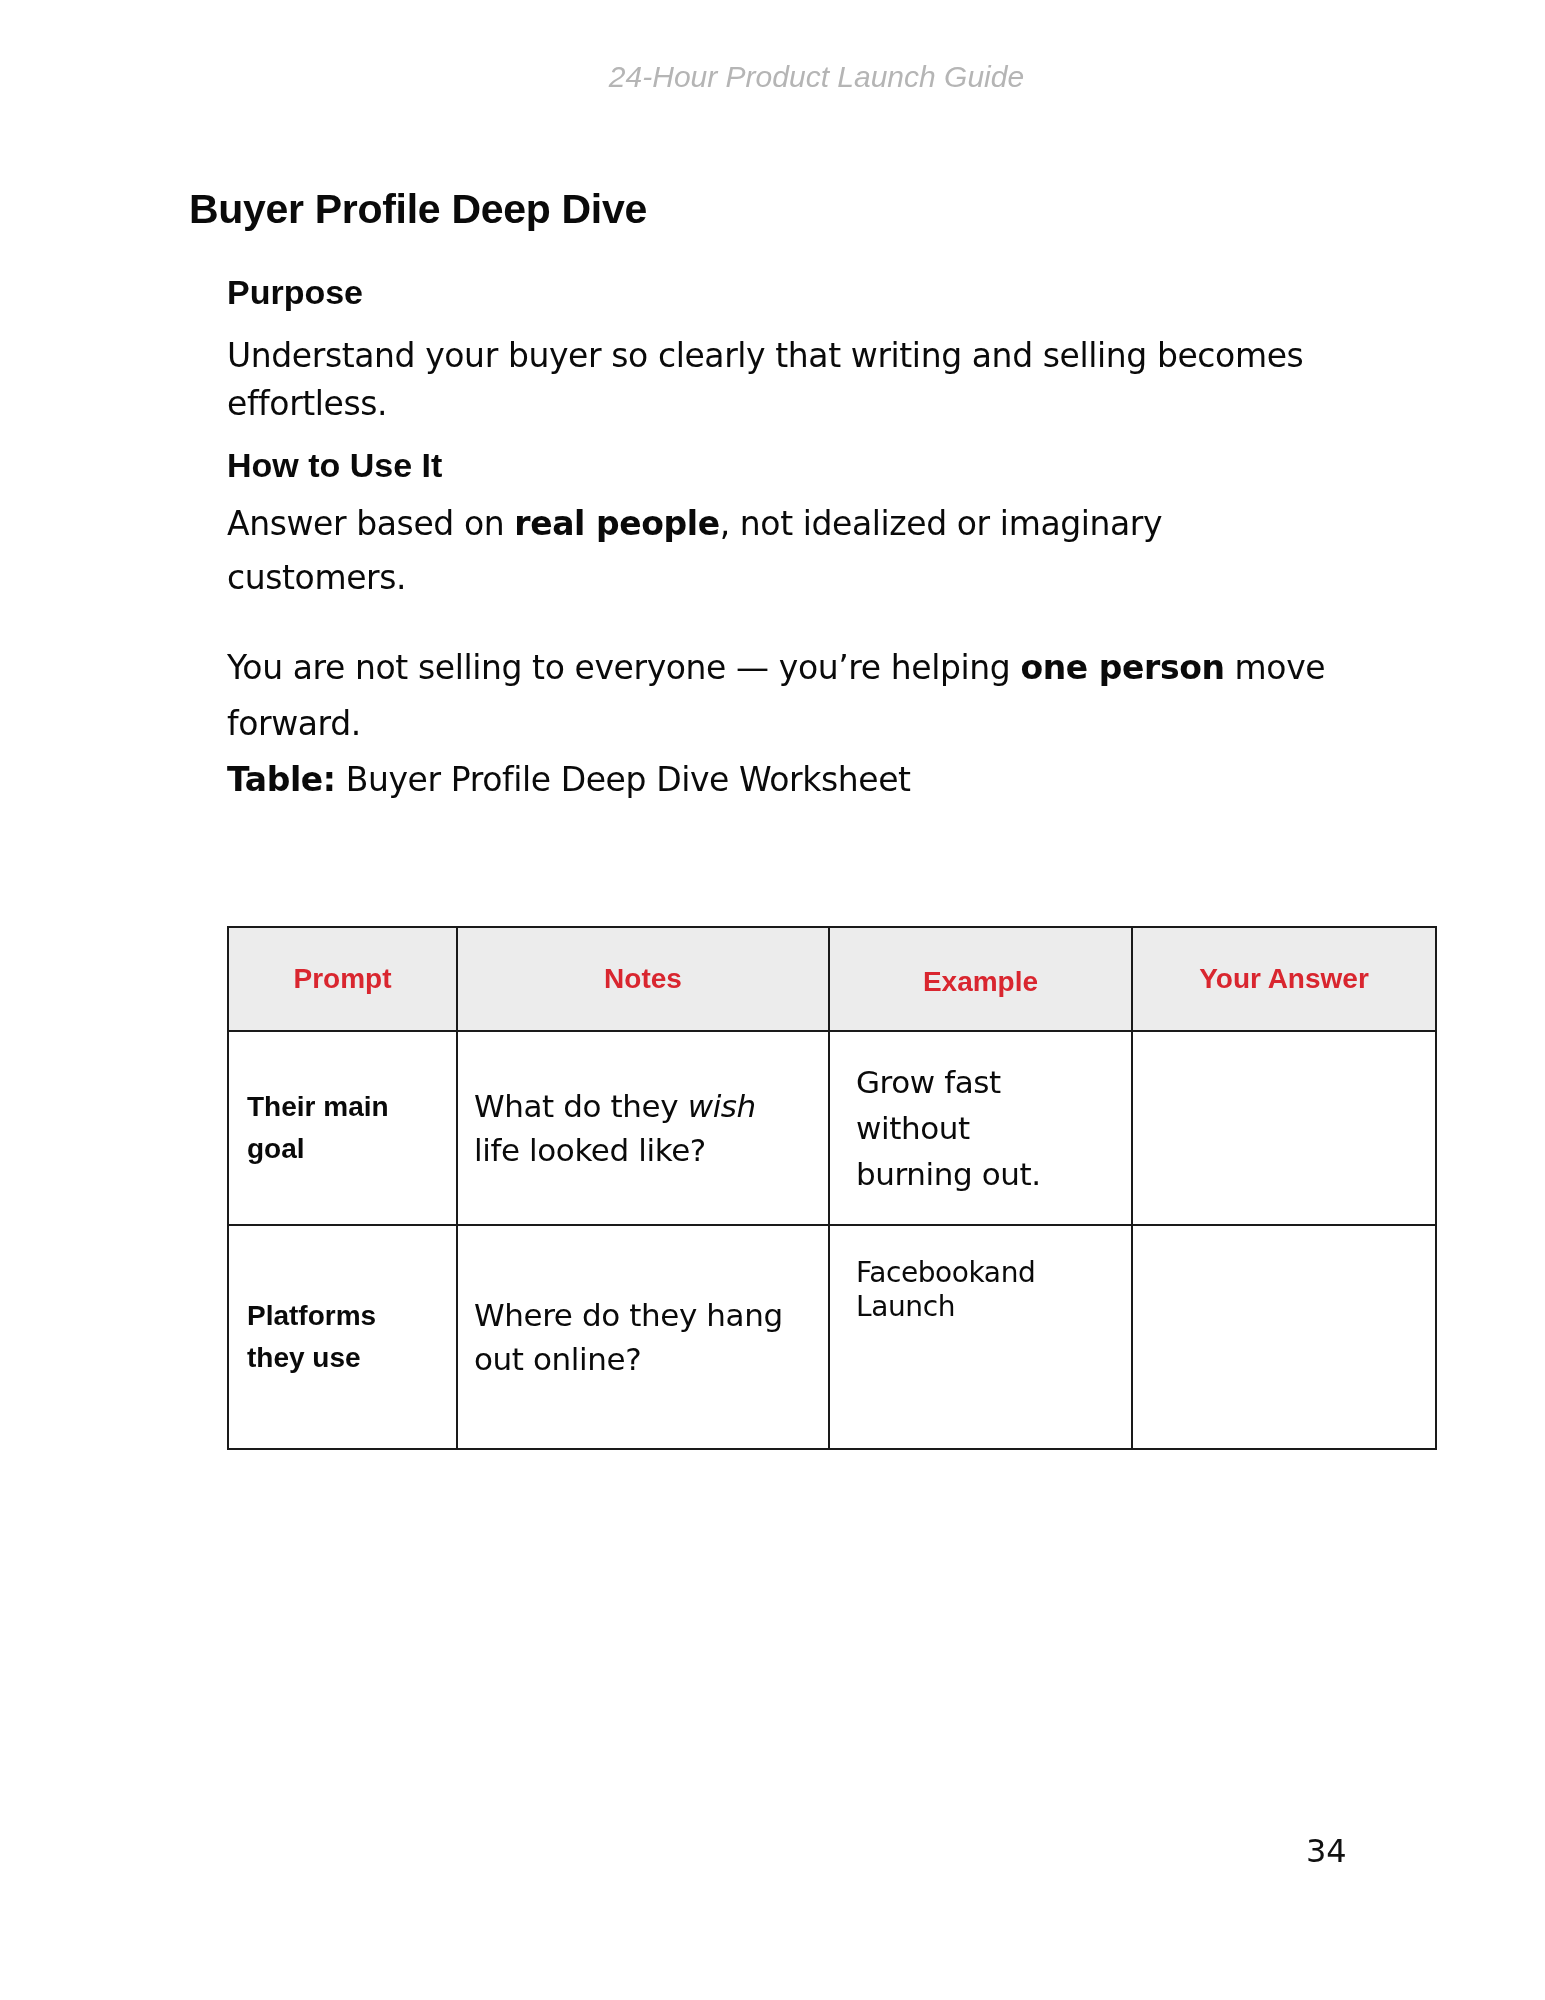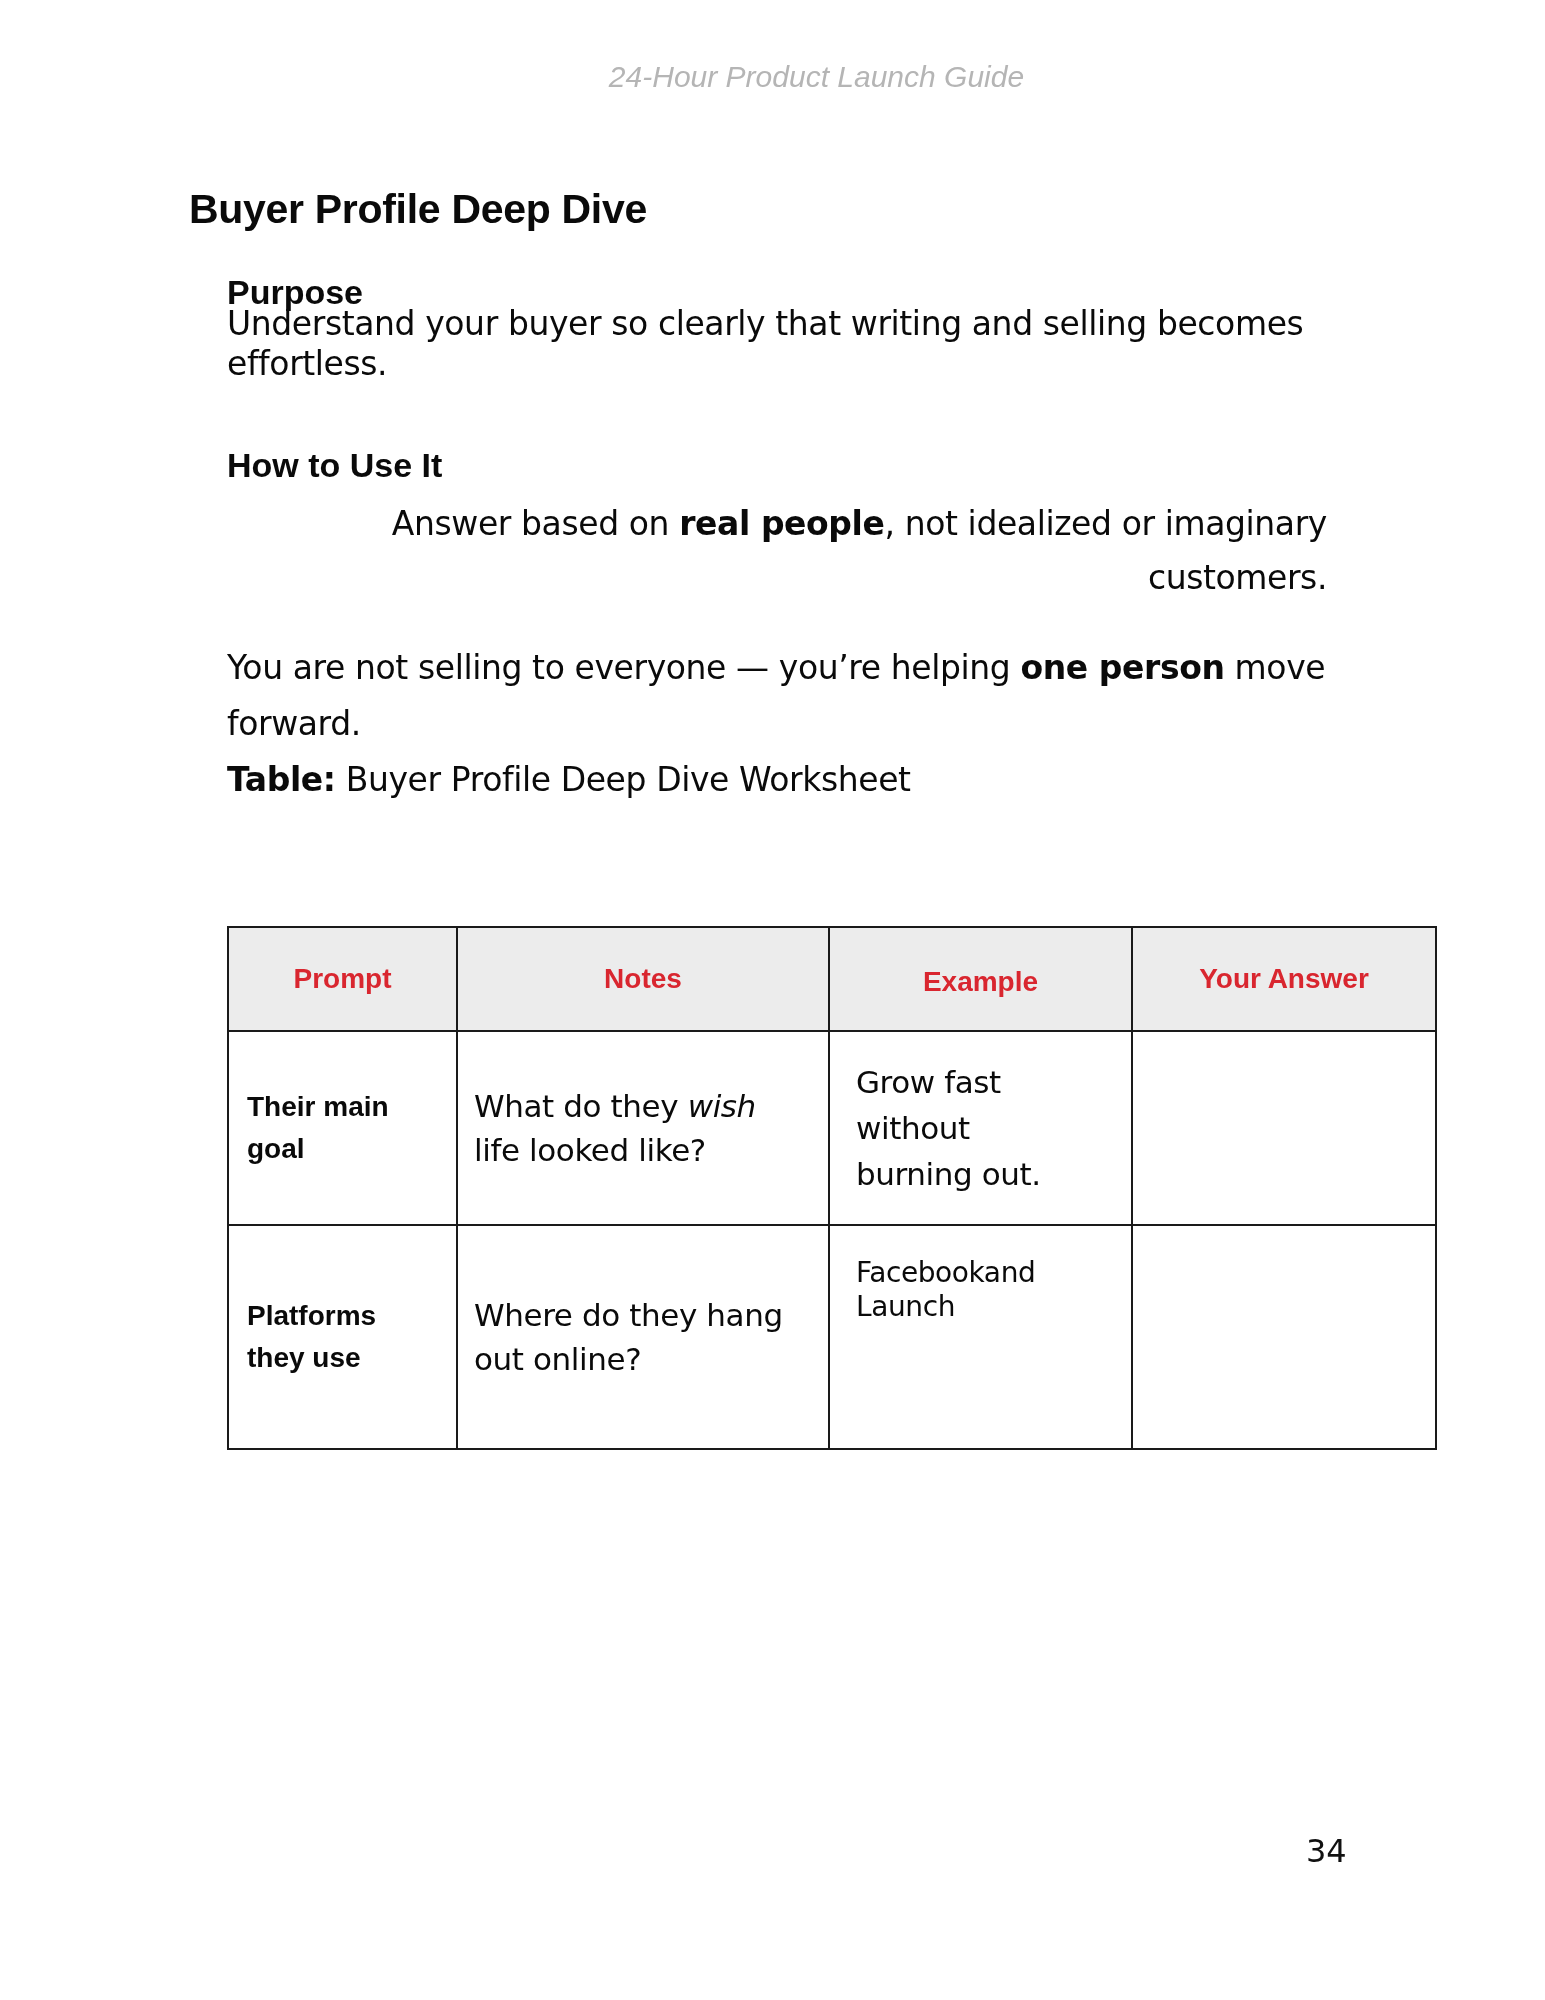--- a/index.html
+++ b/index.html
@@ -6,23 +6,23 @@
     body { width: 1545px; height: 2000px; position: relative; overflow: hidden;
            font-family: "DejaVu Sans", sans-serif; color: #0a0a0a; }
     .running-header { position: absolute; top: 60px; left: 0; width: 1545px; text-align: center;
            font-family: "Liberation Sans", sans-serif; font-style: italic; font-size: 30px; color: #b5b5b5; margin-left: 44px; }
     .page-title { position: absolute; left: 183px; top: 180px; margin: 6px;
            font-family: "Liberation Sans", sans-serif; font-weight: bold; font-size: 41px; letter-spacing: -0.3px; }
     .h3 { font-family: "Liberation Sans", sans-serif; font-weight: bold; font-size: 34px; margin: 0; text-align: center; }
     .p { font-family: "DejaVu Sans", sans-serif; font-size: 33px; margin: 0; letter-spacing: -0.4px; }
     .p b { font-weight: bold; }
     #purpose-h { position: absolute; left: 227px; top: 273px; }
-    #purpose-p { position: absolute; left: 227px; top: 304px; line-height: 40px; width: 1100px; }
+    #purpose-p { position: absolute; left: 227px; top: 332px; line-height: 48px; width: 1100px; }
     #howto-h { position: absolute; left: 227px; top: 446px; }
-    #howto-p { position: absolute; left: 227px; top: 497px; line-height: 54px; width: 1100px; text-align: right; }
+    #howto-p { position: absolute; left: 227px; top: 497px; line-height: 54px; width: 1100px; }
     #note-p { position: absolute; left: 227px; top: 640px; line-height: 56px; width: 1150px; }
     #caption-p { position: absolute; left: 227px; top: 752px; line-height: 56px; width: 1150px; }
 
     table.ws { position: absolute; left: 227px; top: 926px; border-collapse: collapse;
                table-layout: fixed; width: 1210px; }
     table.ws th, table.ws td { border: 2.5px solid #1a1a1a; padding: 0; }
     table.ws th { background: #ececec; height: 96px; color: #d9262f;
                   font-family: "Liberation Sans", sans-serif; font-weight: bold; font-size: 28px; text-align: center; }
     table.ws td { height: 192px; vertical-align: middle; background: #ffffff; }
     .c-prompt { padding-left: 18px !important; font-family: "Liberation Sans", sans-serif; font-weight: bold;

